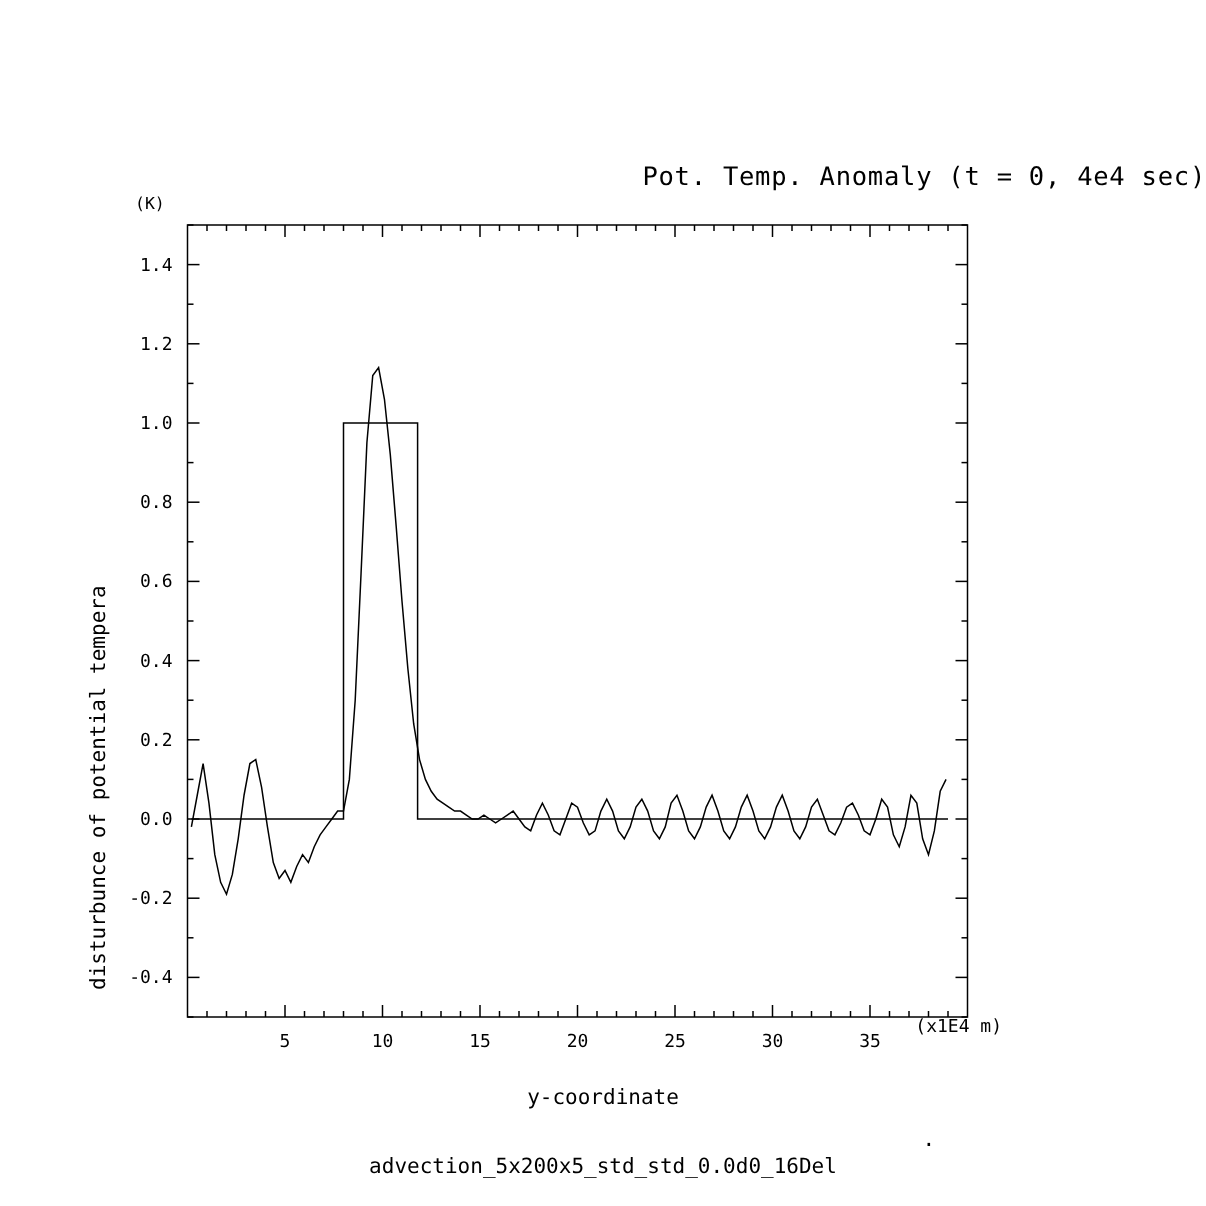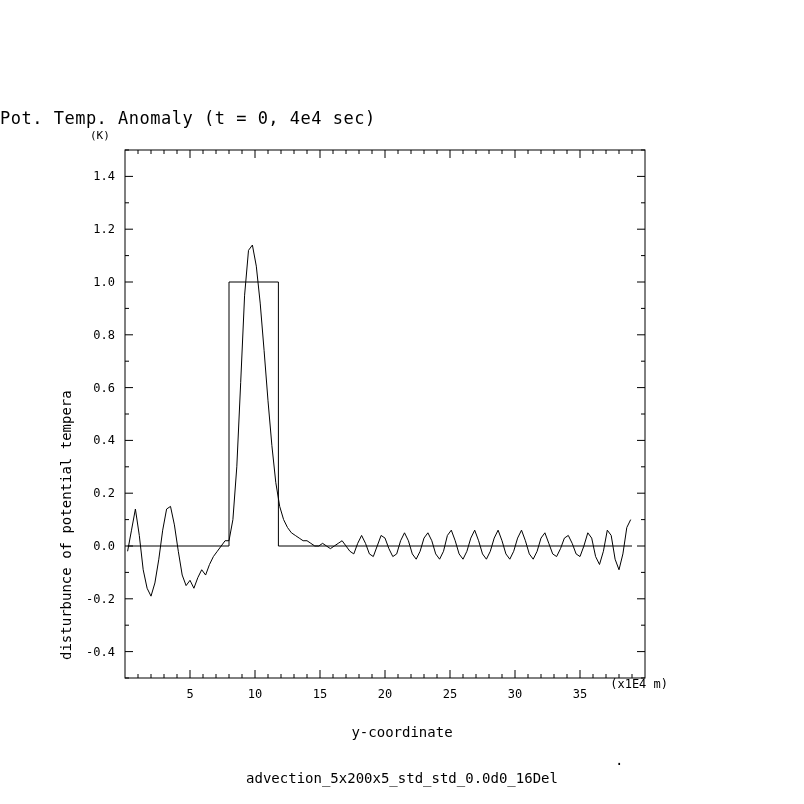--- a/index.html
+++ b/index.html
@@ -18,21 +18,21 @@
     position: relative;
     width: 804px;
     height: 804px;
     background: #ffffff;
   }
   .title {
     position: absolute;
     left: 0;
     top: 108px;
     width: 804px;
-    text-align: left;
+    text-align: right;
     font-size: 17px;
     letter-spacing: 0.5px;
     font-family: "DejaVu Sans Mono", monospace;
   }
   .yunit {
     position: absolute;
     left: 90px;
     top: 129px;
     font-size: 11px;
   }

